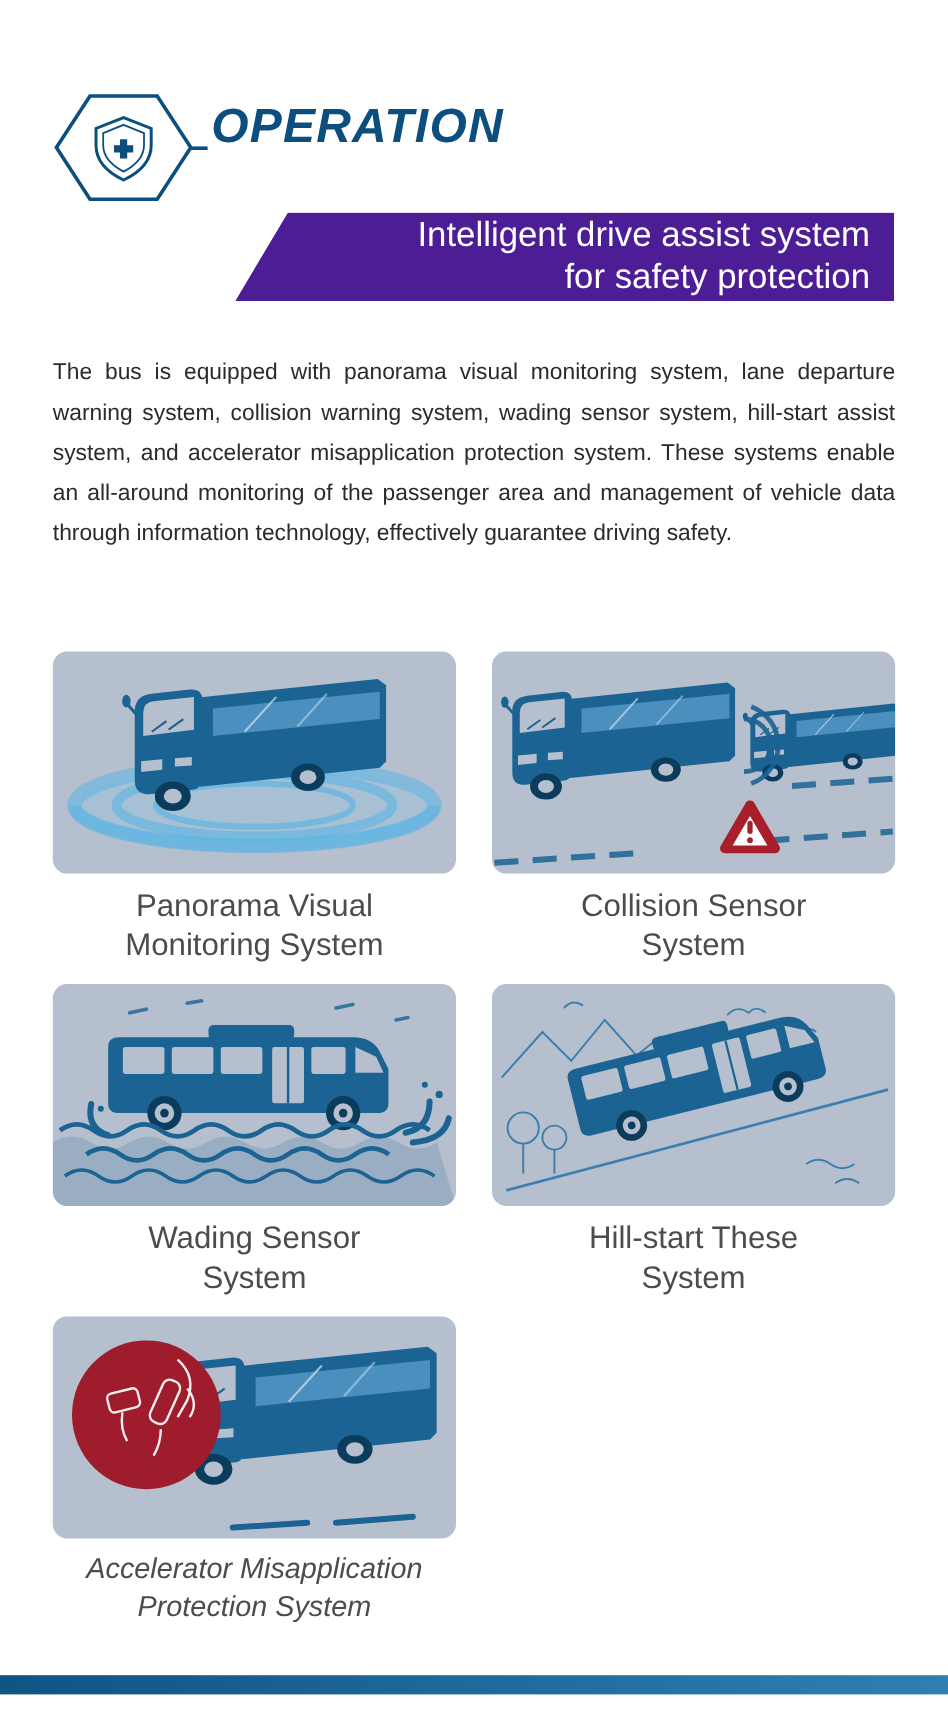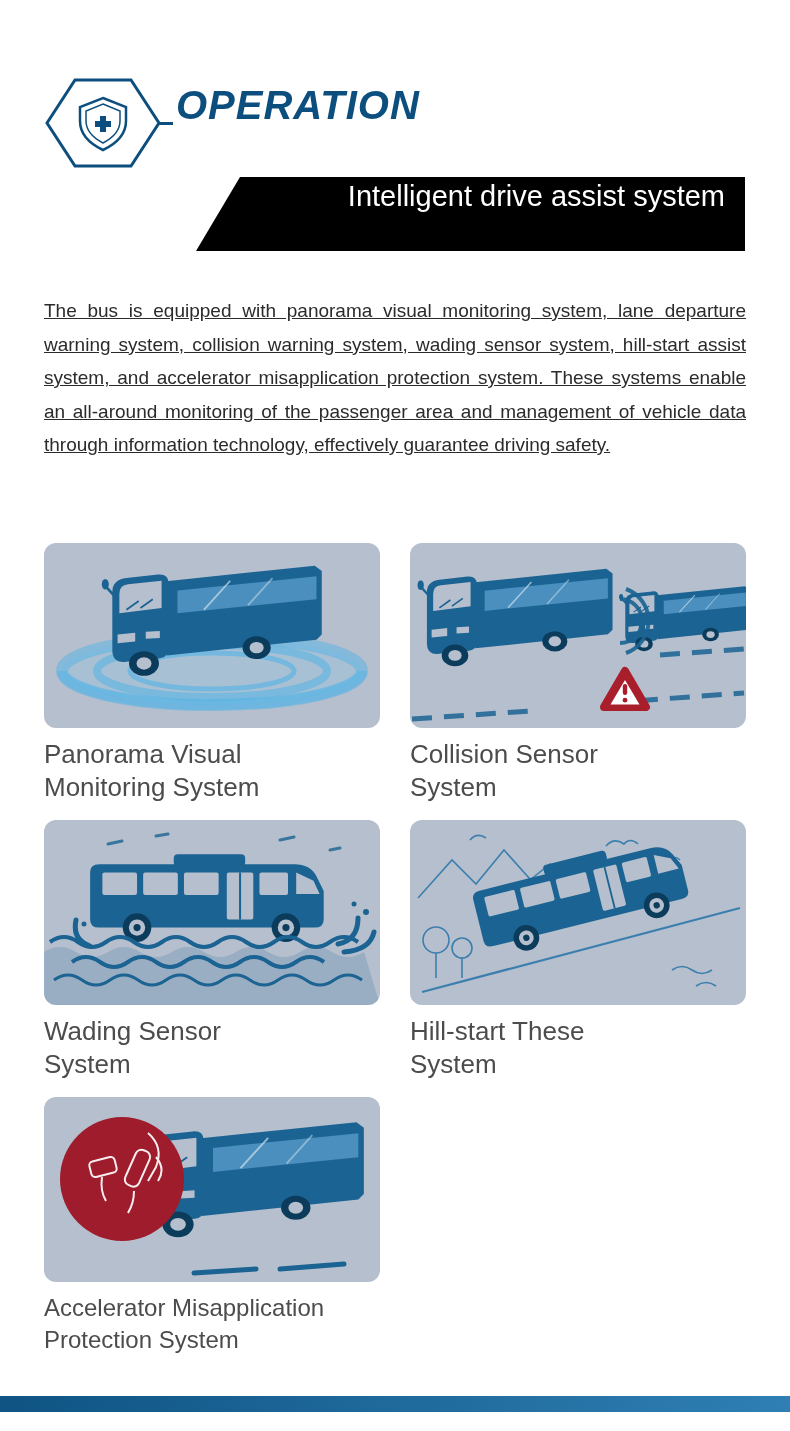--- a/index.html
+++ b/index.html
@@ -15,51 +15,50 @@
   .hex-connector { position:absolute; left:158px; top:122px; width:15px; height:3px; background:#0c4f7e; }
   .op-title {
     position:absolute; left:176px; top:83px;
     font-size:40px; font-weight:bold; font-style:italic;
     color:#0c4f7e; letter-spacing:1px;
   }
 
   
   .banner {
     position:absolute; left:196px; top:177px; width:549px; height:74px;
-    background:#000000;
+    background:#4c1d95;
     clip-path:polygon(44px 0, 100% 0, 100% 100%, 0 100%);
     color:#ffffff; text-align:right; padding:2px 20px 0 0;
   }
   .banner div { font-size:29px; line-height:35px; }
 
   
   .intro {
     position:absolute; left:44px; top:294px; width:702px;
     font-size:19px; line-height:33.5px; color:#2b2b2b;
     text-align:justify;
-    text-decoration:underline;
   }
 
   
   .cards {
     position:absolute; left:44px; top:543px; width:702px;
     display:grid; grid-template-columns:336px 336px; column-gap:30px;
     grid-auto-rows:277px;
   }
   .card-frame {
     width:336px; height:185px; background:#b5bfcd;
     border-radius:12px; overflow:hidden;
   }
   .card-frame svg { display:block; }
   .caption {
-    margin-top:10px; text-align:left;
+    margin-top:10px; text-align:center;
     font-size:26px; line-height:33px; color:#4c4c4c;
     white-space:pre-line;
   }
-  .caption-sm { font-size:24px; line-height:32px; }
+  .caption-sm { font-size:24px; line-height:32px;font-style:italic; }
 
   
   .footer-bar {
     position:absolute; left:0; top:1396px; width:790px; height:16px;
     background:linear-gradient(90deg,#0f5483,#2f7fb4);
   }
 </style>
 </head>
 <body>
 
@@ -110,20 +109,21 @@
     <polygon points="3,47 31,4 87,4 115,47 87,90 31,90" fill="none" stroke="#0c4f7e" stroke-width="3"></polygon>
     <path d="M59,22 L82,31 V45 Q82,63 59,74 Q36,63 36,45 V31 Z" fill="none" stroke="#0c4f7e" stroke-width="2.5"></path>
     <path d="M59,28 L76,35 V45 Q76,58 59,67 Q42,58 42,45 V35 Z" fill="none" stroke="#0c4f7e" stroke-width="1.5"></path>
     <path d="M56,40 h6 v5 h5 v6 h-5 v5 h-6 v-5 h-5 v-6 h5 Z" fill="#0c4f7e"></path>
   </svg>
   <div class="hex-connector"></div>
   <div class="op-title">OPERATION</div>
 
   <div class="banner">
     <div>Intelligent drive assist system</div>
+    <div>for safety protection</div>
   </div>
 
   <p class="intro">The bus is equipped with panorama visual monitoring system, lane departure warning system, collision warning system, wading sensor system, hill-start assist system, and accelerator misapplication protection system. These systems enable an all-around monitoring of the passenger area and management of vehicle data through information technology, effectively guarantee driving safety.</p>
 
   <div class="cards">
 
     <div>
       <div class="card-frame">
         <svg width="336" height="185" viewBox="0 0 336 185">
           <ellipse cx="168" cy="128" rx="150" ry="34" fill="#7fc4ea" opacity="0.25"></ellipse>

